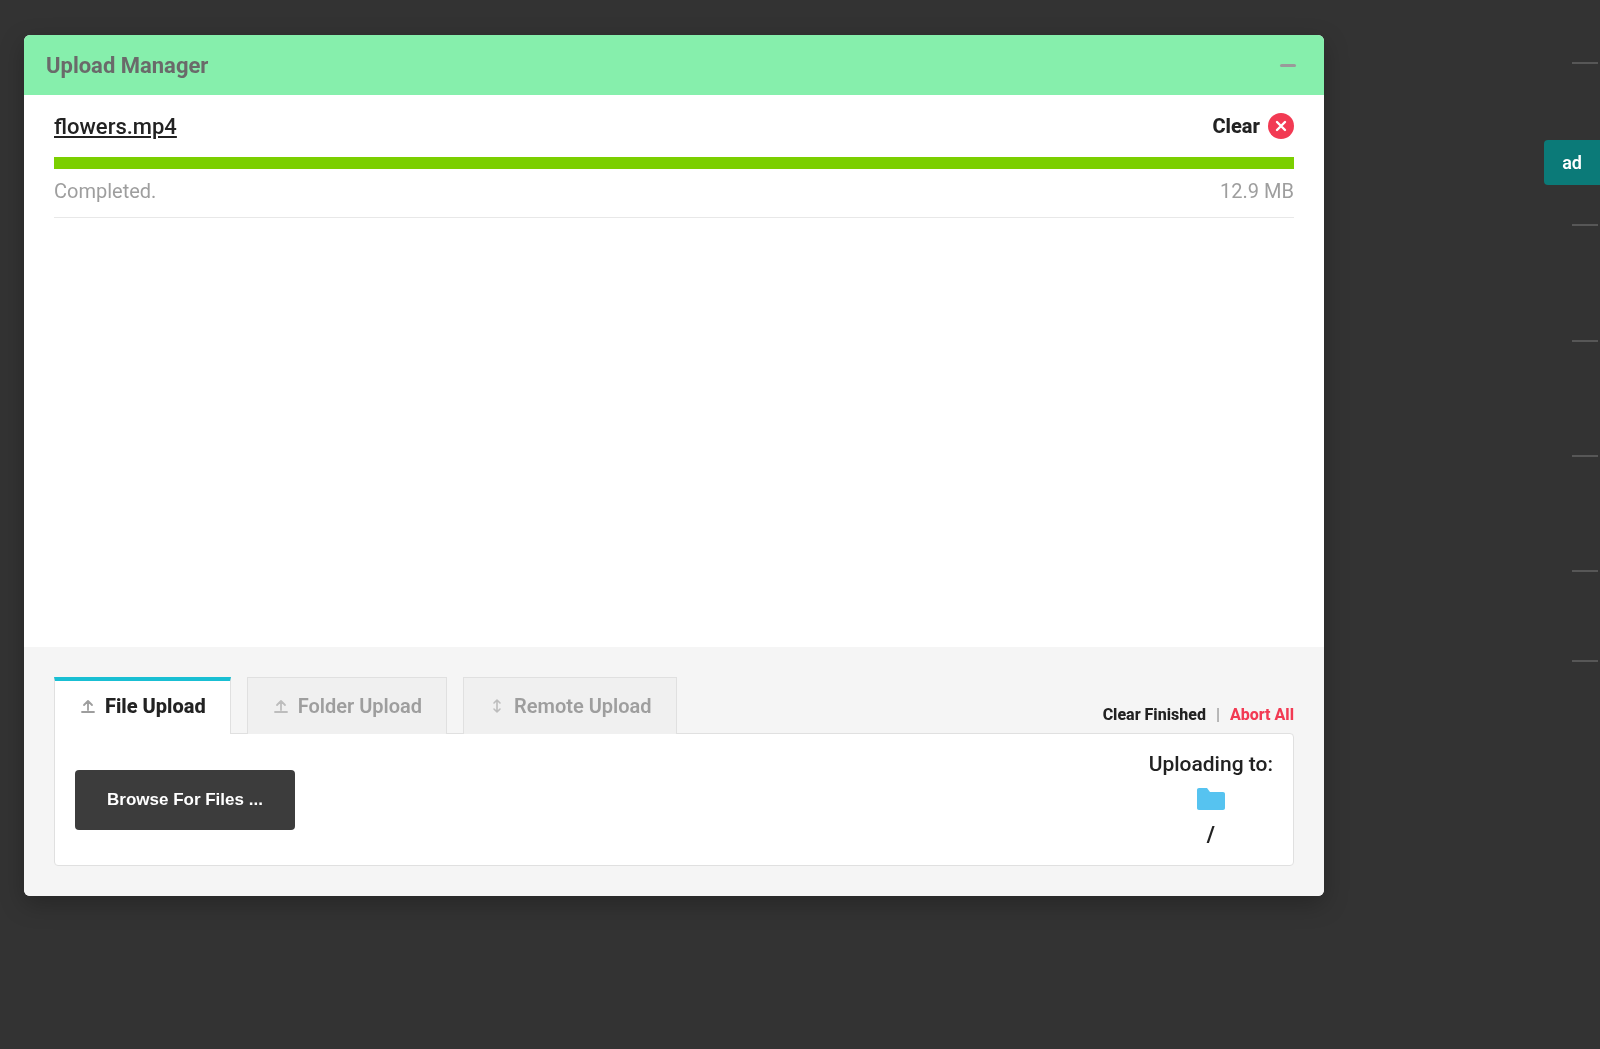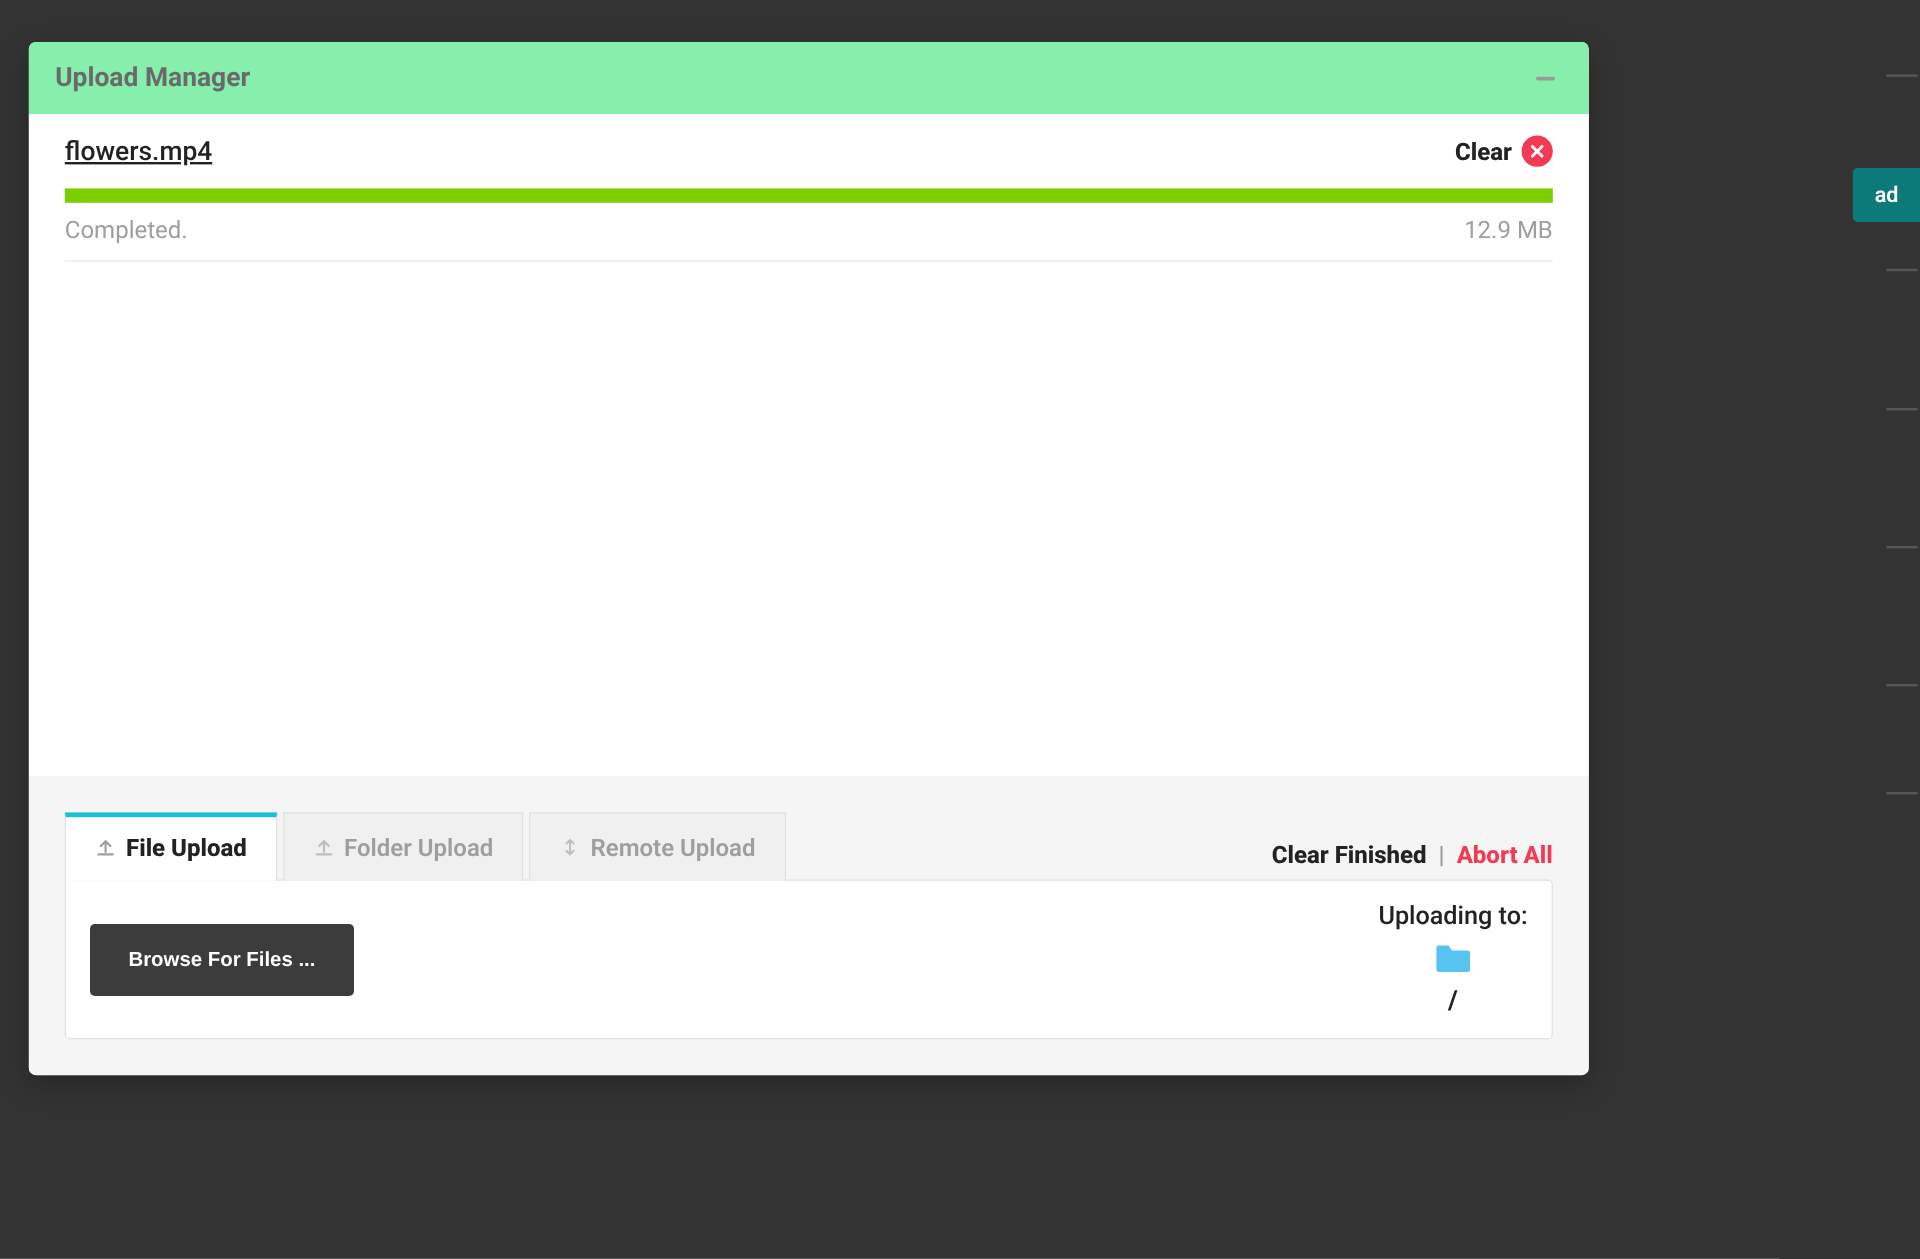--- a/index.html
+++ b/index.html
@@ -104,21 +104,21 @@
     }
 
     .modal-footer {
       background: #f5f5f5;
       padding: 0 30px 30px 30px;
     }
     .footer-top {
       display: flex; align-items: flex-end; justify-content: space-between;
       padding-top: 30px;
     }
-    .tabs { display: flex; gap: 5px; }
+    .tabs { display: flex; gap: 16px; }
     .tab {
       display: flex; align-items: center; gap: 8px;
       padding: 16px 24px;
       border: 1px solid #e0e0e0;
       border-bottom: none;
       background: #f0f0f0;
       color: #9e9e9e;
       font-size: 20px;
       font-weight: 600;
       cursor: pointer;
@@ -129,21 +129,21 @@
       color: #222;
       font-weight: 800;
       border-top: 4px solid #19bfd3;
       padding-top: 12px;
     }
     .tab-icon { width: 18px; height: 18px; display: inline-flex; align-items: center; justify-content: center; }
     .tab-icon svg { display: block; }
 
     .footer-actions {
       display: flex; align-items: center; gap: 10px;
-      font-size: 20px; font-weight: 800;
+      font-size: 16px; font-weight: 800;
       padding-bottom: 10px;
     }
     .action-clear { color: #222; cursor: pointer; }
     .divider { color: #9a9a9a; font-weight: 600; }
     .action-abort { color: #f23a53; cursor: pointer; }
 
     .footer-panel {
       background: #fff;
       border: 1px solid #e0e0e0;
       border-radius: 0 4px 4px 4px;

